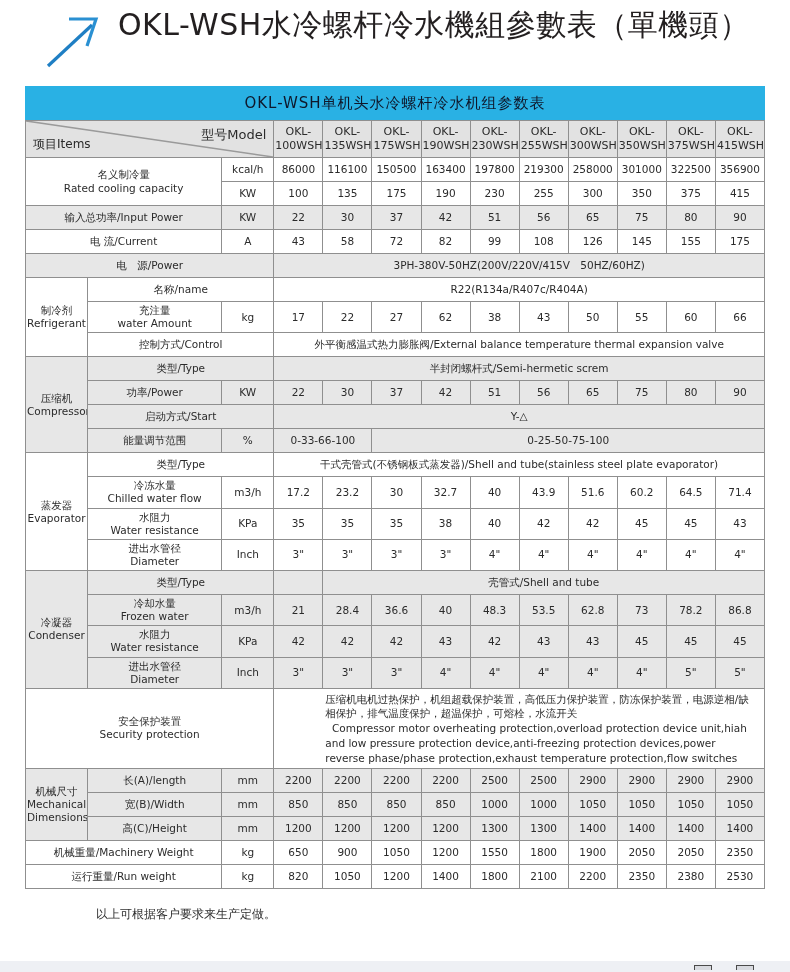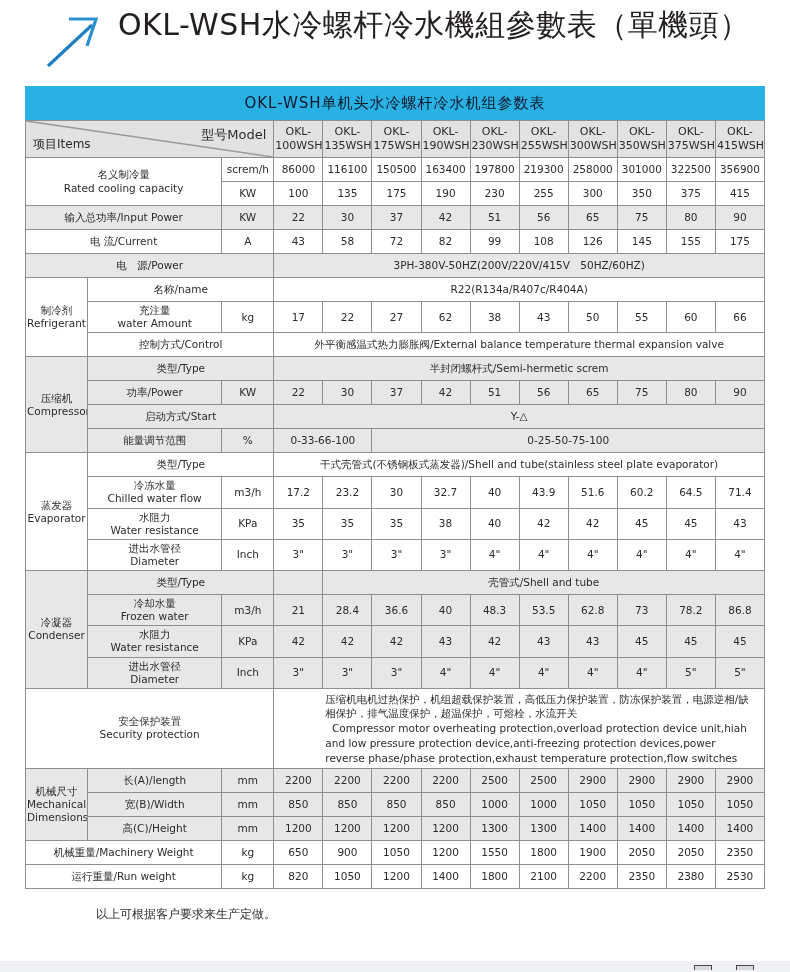--- a/index.html
+++ b/index.html
@@ -121,21 +121,21 @@
             </td>
           </tr>
       </thead>
       <tbody>
           <tr class="w">
             <td colspan="2" rowspan="2" class="lbl">
               <div>名义制冷量</div>
               <div>Rated cooling capacity</div>
             </td>
             <td class="unit">
-              <div>screm/h</div>
+              <div>kcal/h</div>
             </td>
             <td class="val">
               <div>86000</div>
             </td>
             <td class="val">
               <div>116100</div>
             </td>
             <td class="val">
               <div>150500</div>
             </td>

